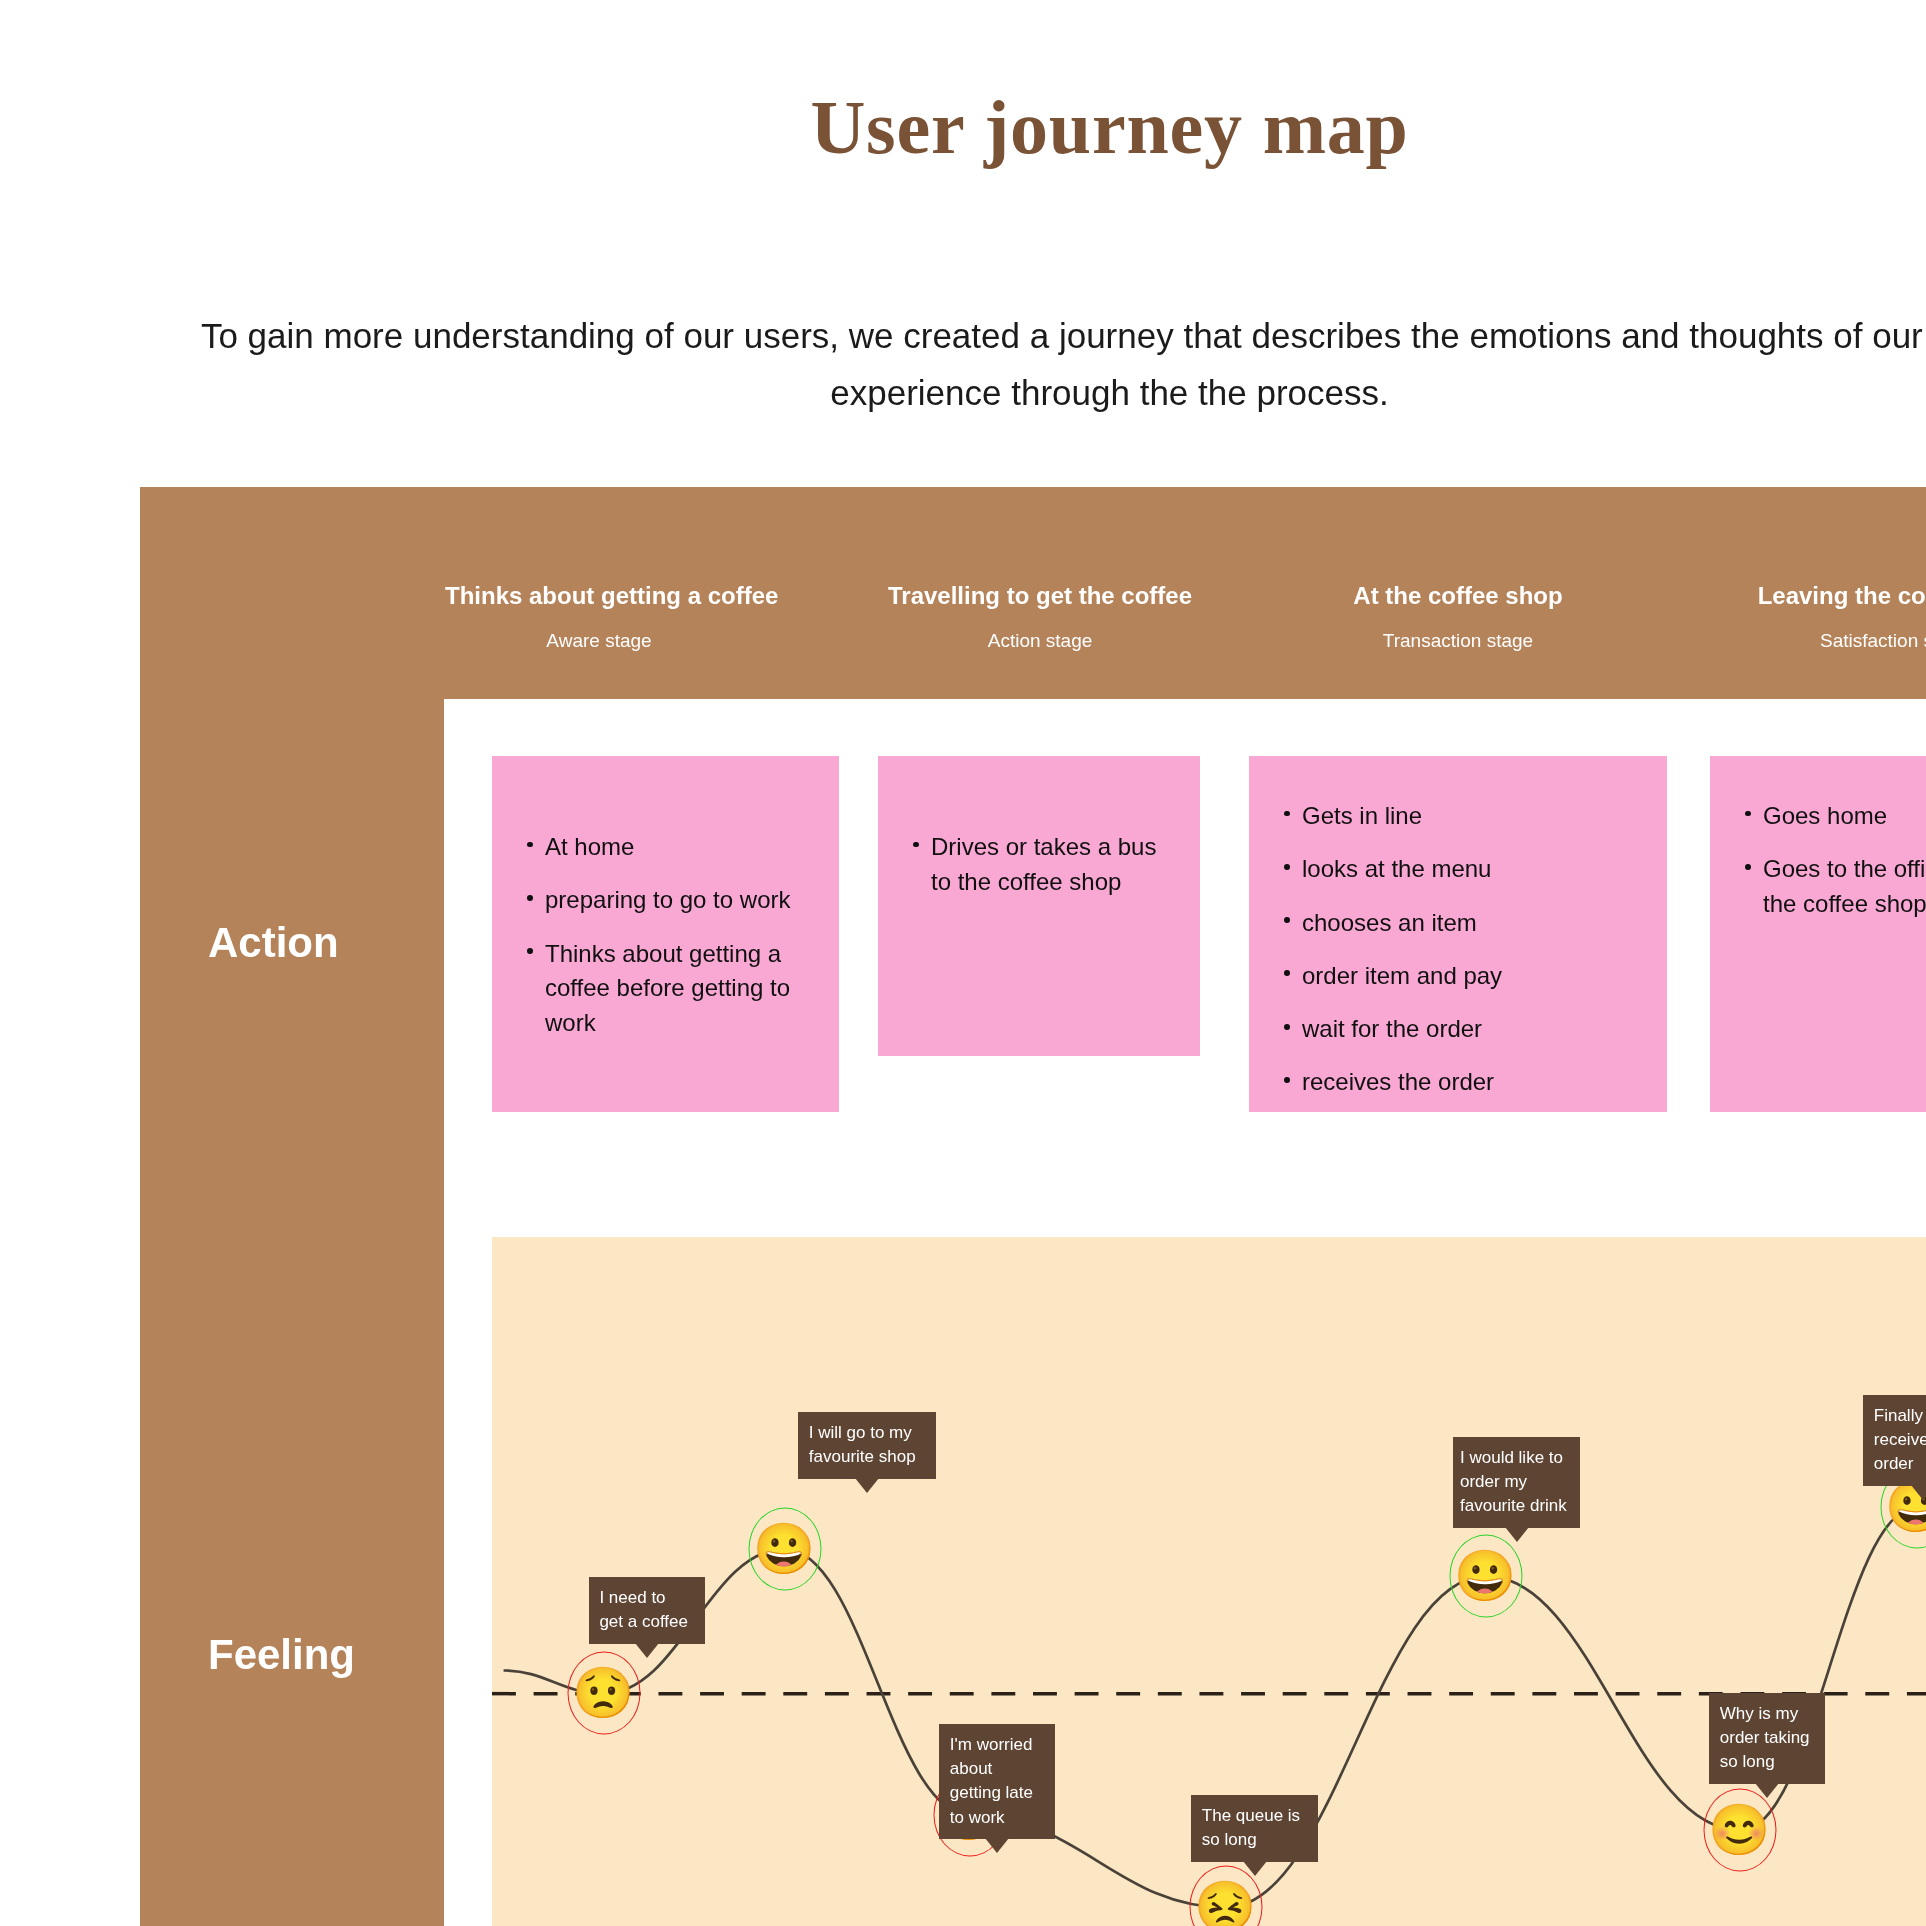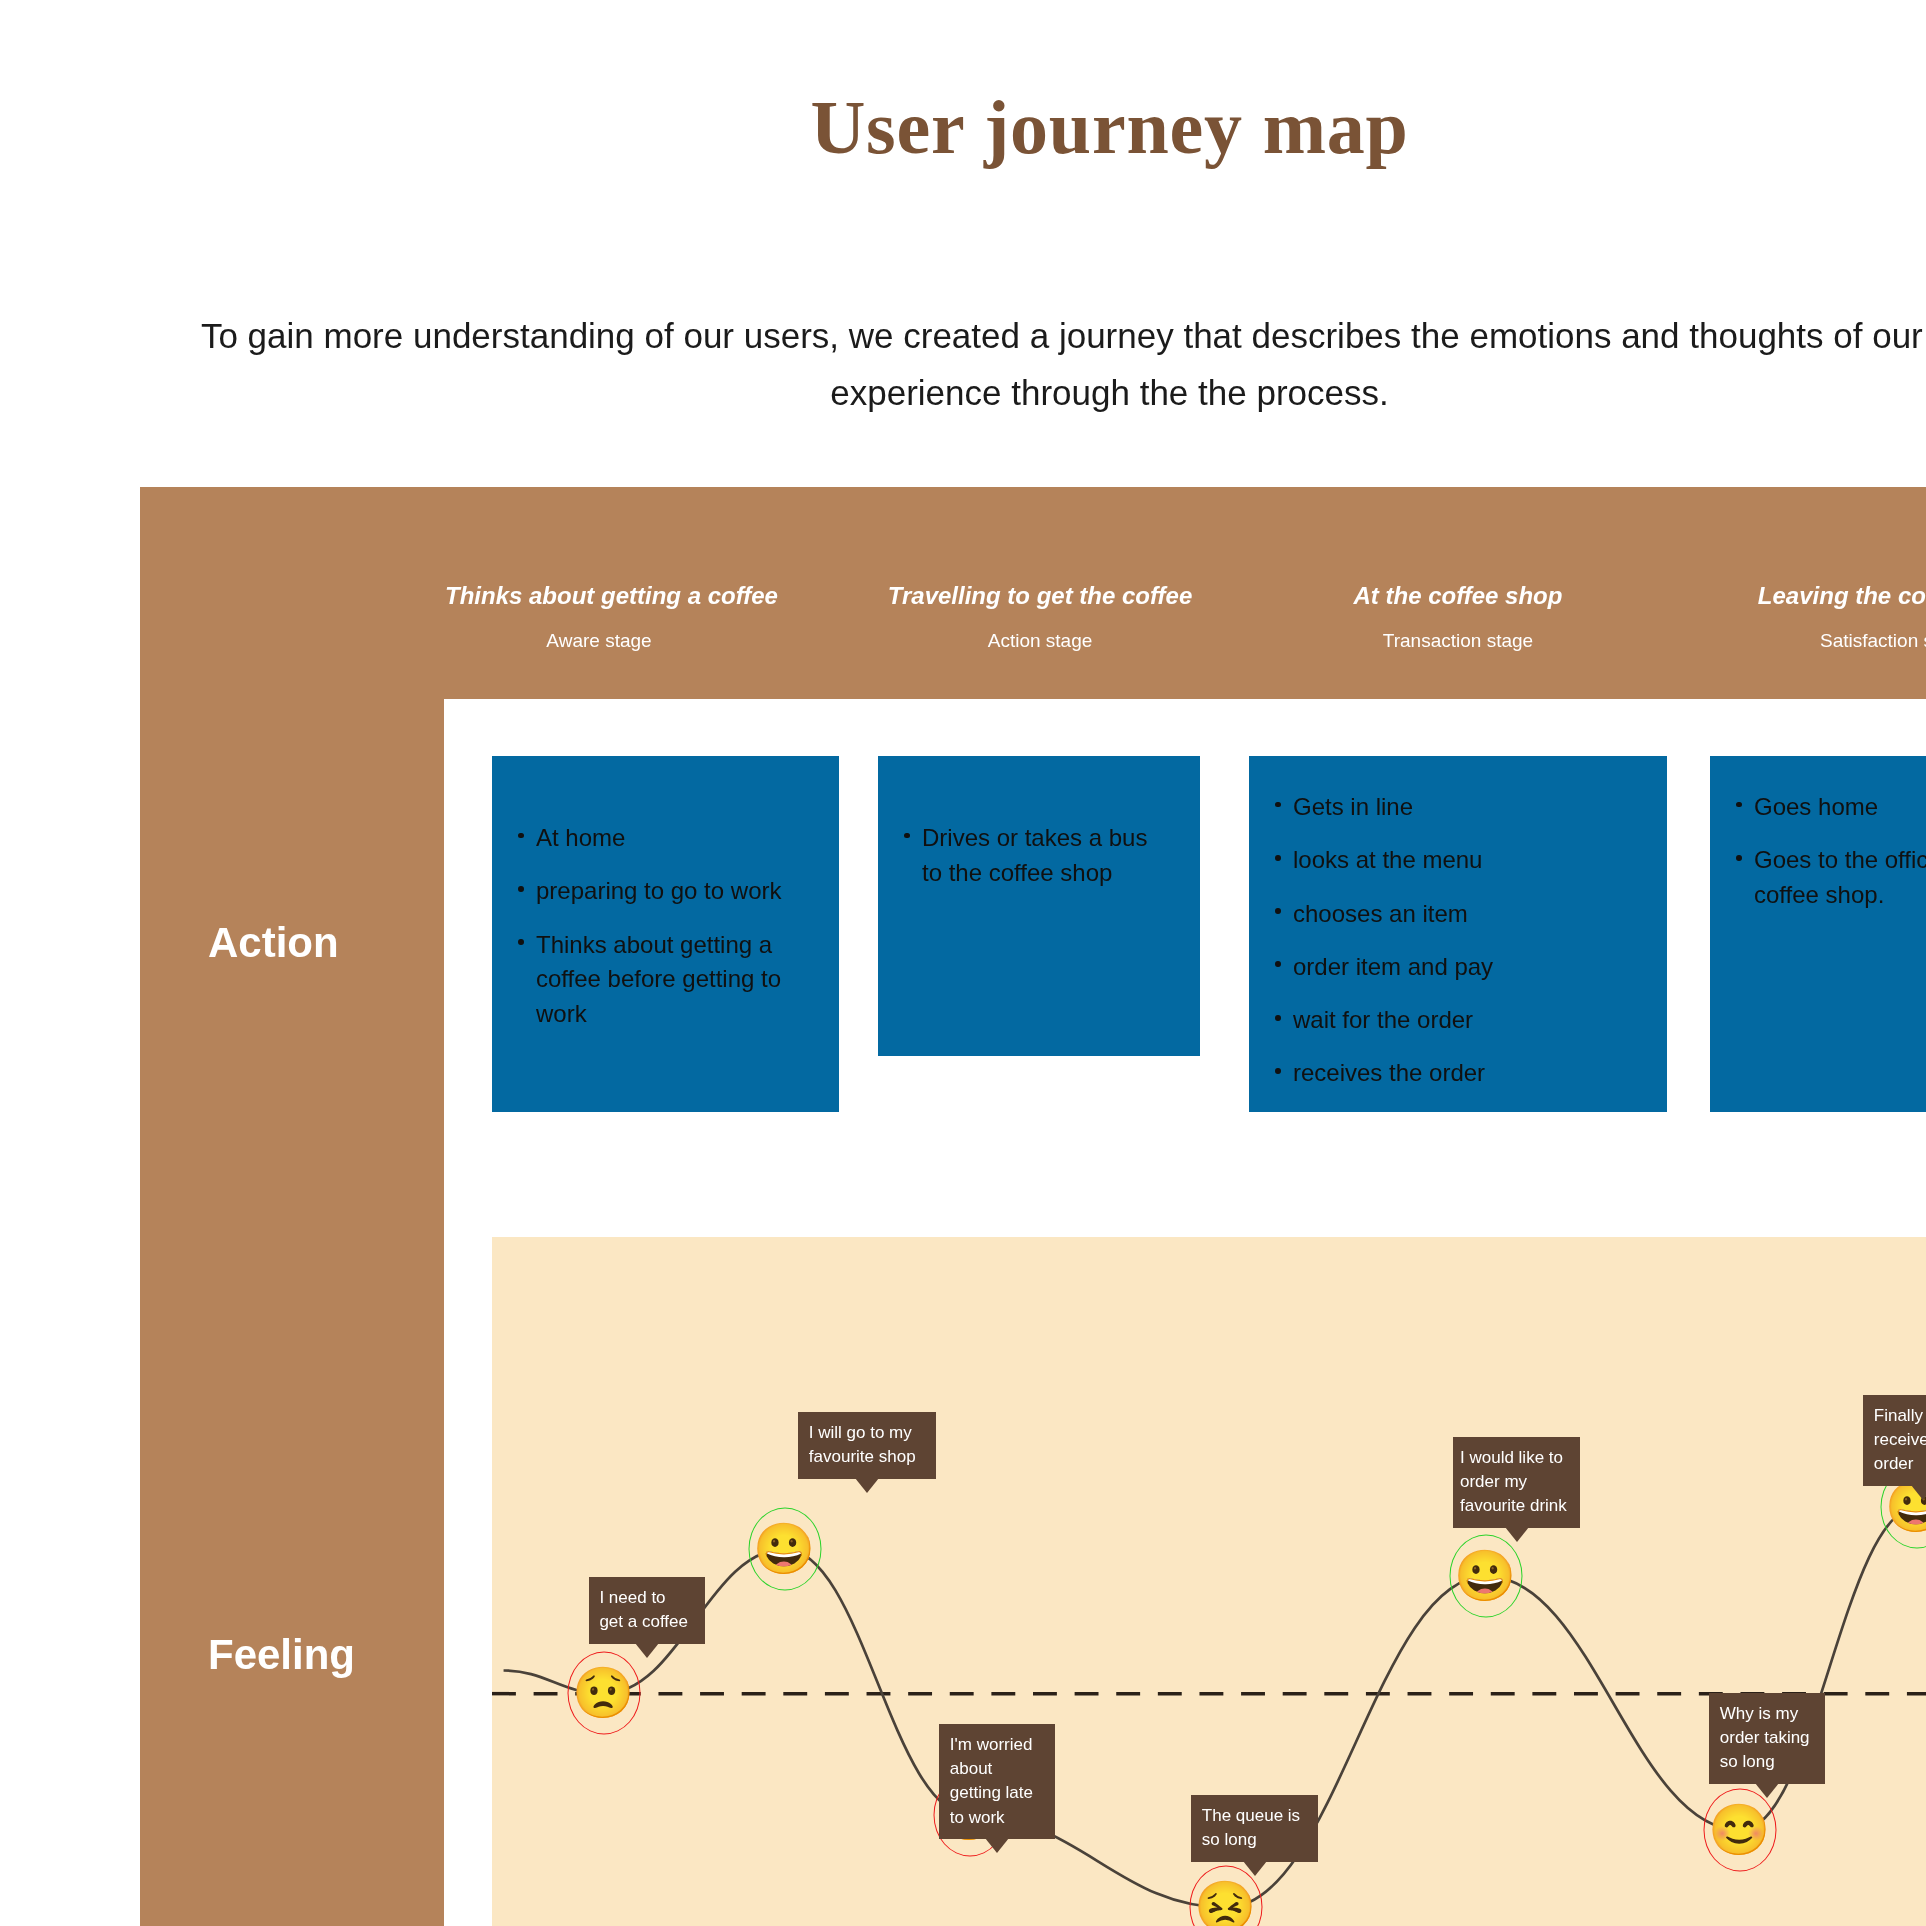--- a/index.html
+++ b/index.html
@@ -22,35 +22,35 @@
     position:absolute;left:140px;top:487px;width:1791px;height:212px;
     background:#b5835a;
   }
   #brown-sidebar{
     position:absolute;left:140px;top:487px;width:304px;height:2003px;
     background:#b5835a;
   }
   .stage-head{
     position:absolute;top:582px;text-align:center;color:#ffffff;
   }
-  .stage-head .s-title{font-size:24px;font-weight:700;white-space:nowrap;font-style:italic;}
+  .stage-head .s-title{font-size:24px;font-weight:700;white-space:nowrap;}
   .stage-head .s-sub{font-size:19px;margin-top:20px;white-space:nowrap;}
 
   
   .row-label{
     position:absolute;color:#ffffff;font-size:42px;font-weight:700;
     white-space:nowrap;
   }
   #label-action{left:208px;top:919px;}
   #label-feeling{left:208px;top:1631px;}
 
   
   .card{
-    position:absolute;background:#0369a1;box-sizing:border-box;
-    padding:0;
+    position:absolute;background:#f9a8d4;box-sizing:border-box;
+    padding:9px;
   }
   .card ul{
     list-style:none;margin:0;padding:0;
   }
   .card li{
     position:relative;font-size:24px;line-height:1.45;color:#101010;
     padding-left:25px;margin-bottom:18.5px;
   }
   .card li:last-child{margin-bottom:0;}
   .card li::before{

